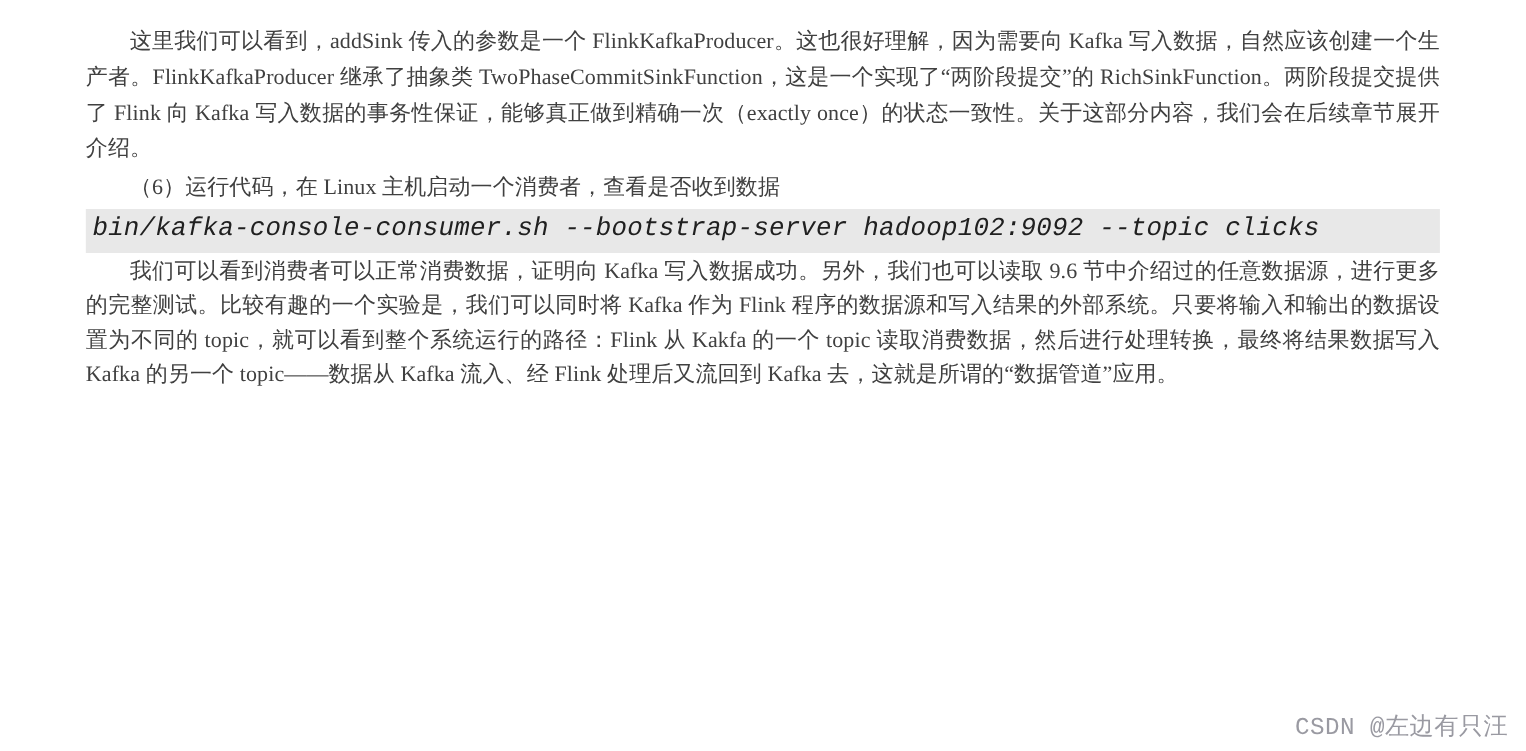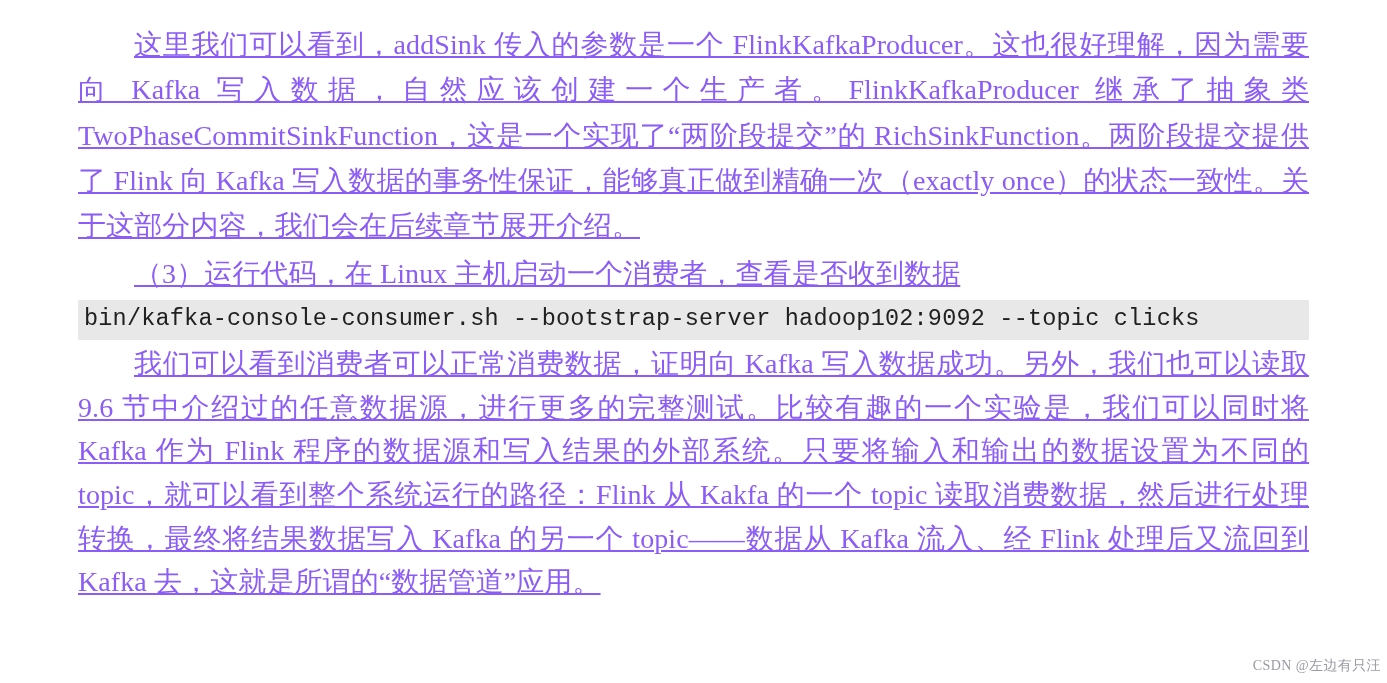--- a/index.html
+++ b/index.html
@@ -16,70 +16,70 @@
     position: relative;
   }
   .page {
     position: relative;
     width: 1387px;
     height: 683px;
     box-sizing: border-box;
     padding: 22px 78px 0 78px;
   }
   .para {
-    font-size: 28px;
+    font-size: 20px;
     line-height: 1.62;
     text-align: justify;
     text-justify: inter-ideograph;
     margin: 0;
-    color: #8b5cf6;
+    color: #404040;
     letter-spacing: 0.1px;
-    text-decoration: underline;
   }
   .para.indent {
     text-indent: 2em;
   }
   .para.tight {
     line-height: 1.56;
   }
   .code-line {
     font-family: "Liberation Mono", "DejaVu Sans Mono", monospace;
     font-size: 23.5px;
     background: #e8e8e8;
     color: #202020;
     padding: 3px 6px 5px 6px;
     margin: 4px 0 2px 0;
     white-space: pre;
     letter-spacing: 0.2px;
     line-height: 1.35;
+    font-style: italic;
   }
   .para2 {
     margin-top: 2px;
   }
   .watermark {
     position: absolute;
-    right: 6px;
+    right: 16px;
     bottom: 8px;
-    font-family: Liberation Serif, serif;
-    font-size: 14px;
+    font-family: Liberation Mono, monospace;
+    font-size: 22px;
     color: #9a9aa2;
     letter-spacing: 0.4px;
     white-space: nowrap;
   }
   .wm-brand { color: #9a9aa2; }
   .wm-user { color: #9a9aa2; }
 </style>
 </head>
 <body>
 
 <div class="page">
 
   <p class="para indent">这里我们可以看到，addSink 传入的参数是一个 FlinkKafkaProducer。这也很好理解，因为需要向 Kafka 写入数据，自然应该创建一个生产者。FlinkKafkaProducer 继承了抽象类 TwoPhaseCommitSinkFunction，这是一个实现了“两阶段提交”的 RichSinkFunction。两阶段提交提供了 Flink 向 Kafka 写入数据的事务性保证，能够真正做到精确一次（exactly once）的状态一致性。关于这部分内容，我们会在后续章节展开介绍。</p>
 
-  <p class="para indent para2">（3）运行代码，在 Linux 主机启动一个消费者，查看是否收到数据</p>
+  <p class="para indent para2">（6）运行代码，在 Linux 主机启动一个消费者，查看是否收到数据</p>
 
   <div class="code-line">bin/kafka-console-consumer.sh --bootstrap-server hadoop102:9092 --topic clicks</div>
 
   <p class="para indent tight">我们可以看到消费者可以正常消费数据，证明向 Kafka 写入数据成功。另外，我们也可以读取 9.6 节中介绍过的任意数据源，进行更多的完整测试。比较有趣的一个实验是，我们可以同时将 Kafka 作为 Flink 程序的数据源和写入结果的外部系统。只要将输入和输出的数据设置为不同的 topic，就可以看到整个系统运行的路径：Flink 从 Kakfa 的一个 topic 读取消费数据，然后进行处理转换，最终将结果数据写入 Kafka 的另一个 topic——数据从 Kafka 流入、经 Flink 处理后又流回到 Kafka 去，这就是所谓的“数据管道”应用。</p>
 
   <div class="watermark">
     <span class="wm-brand">CSDN</span>
     <span> </span>
     <span class="wm-user">@左边有只汪</span>
   </div>

